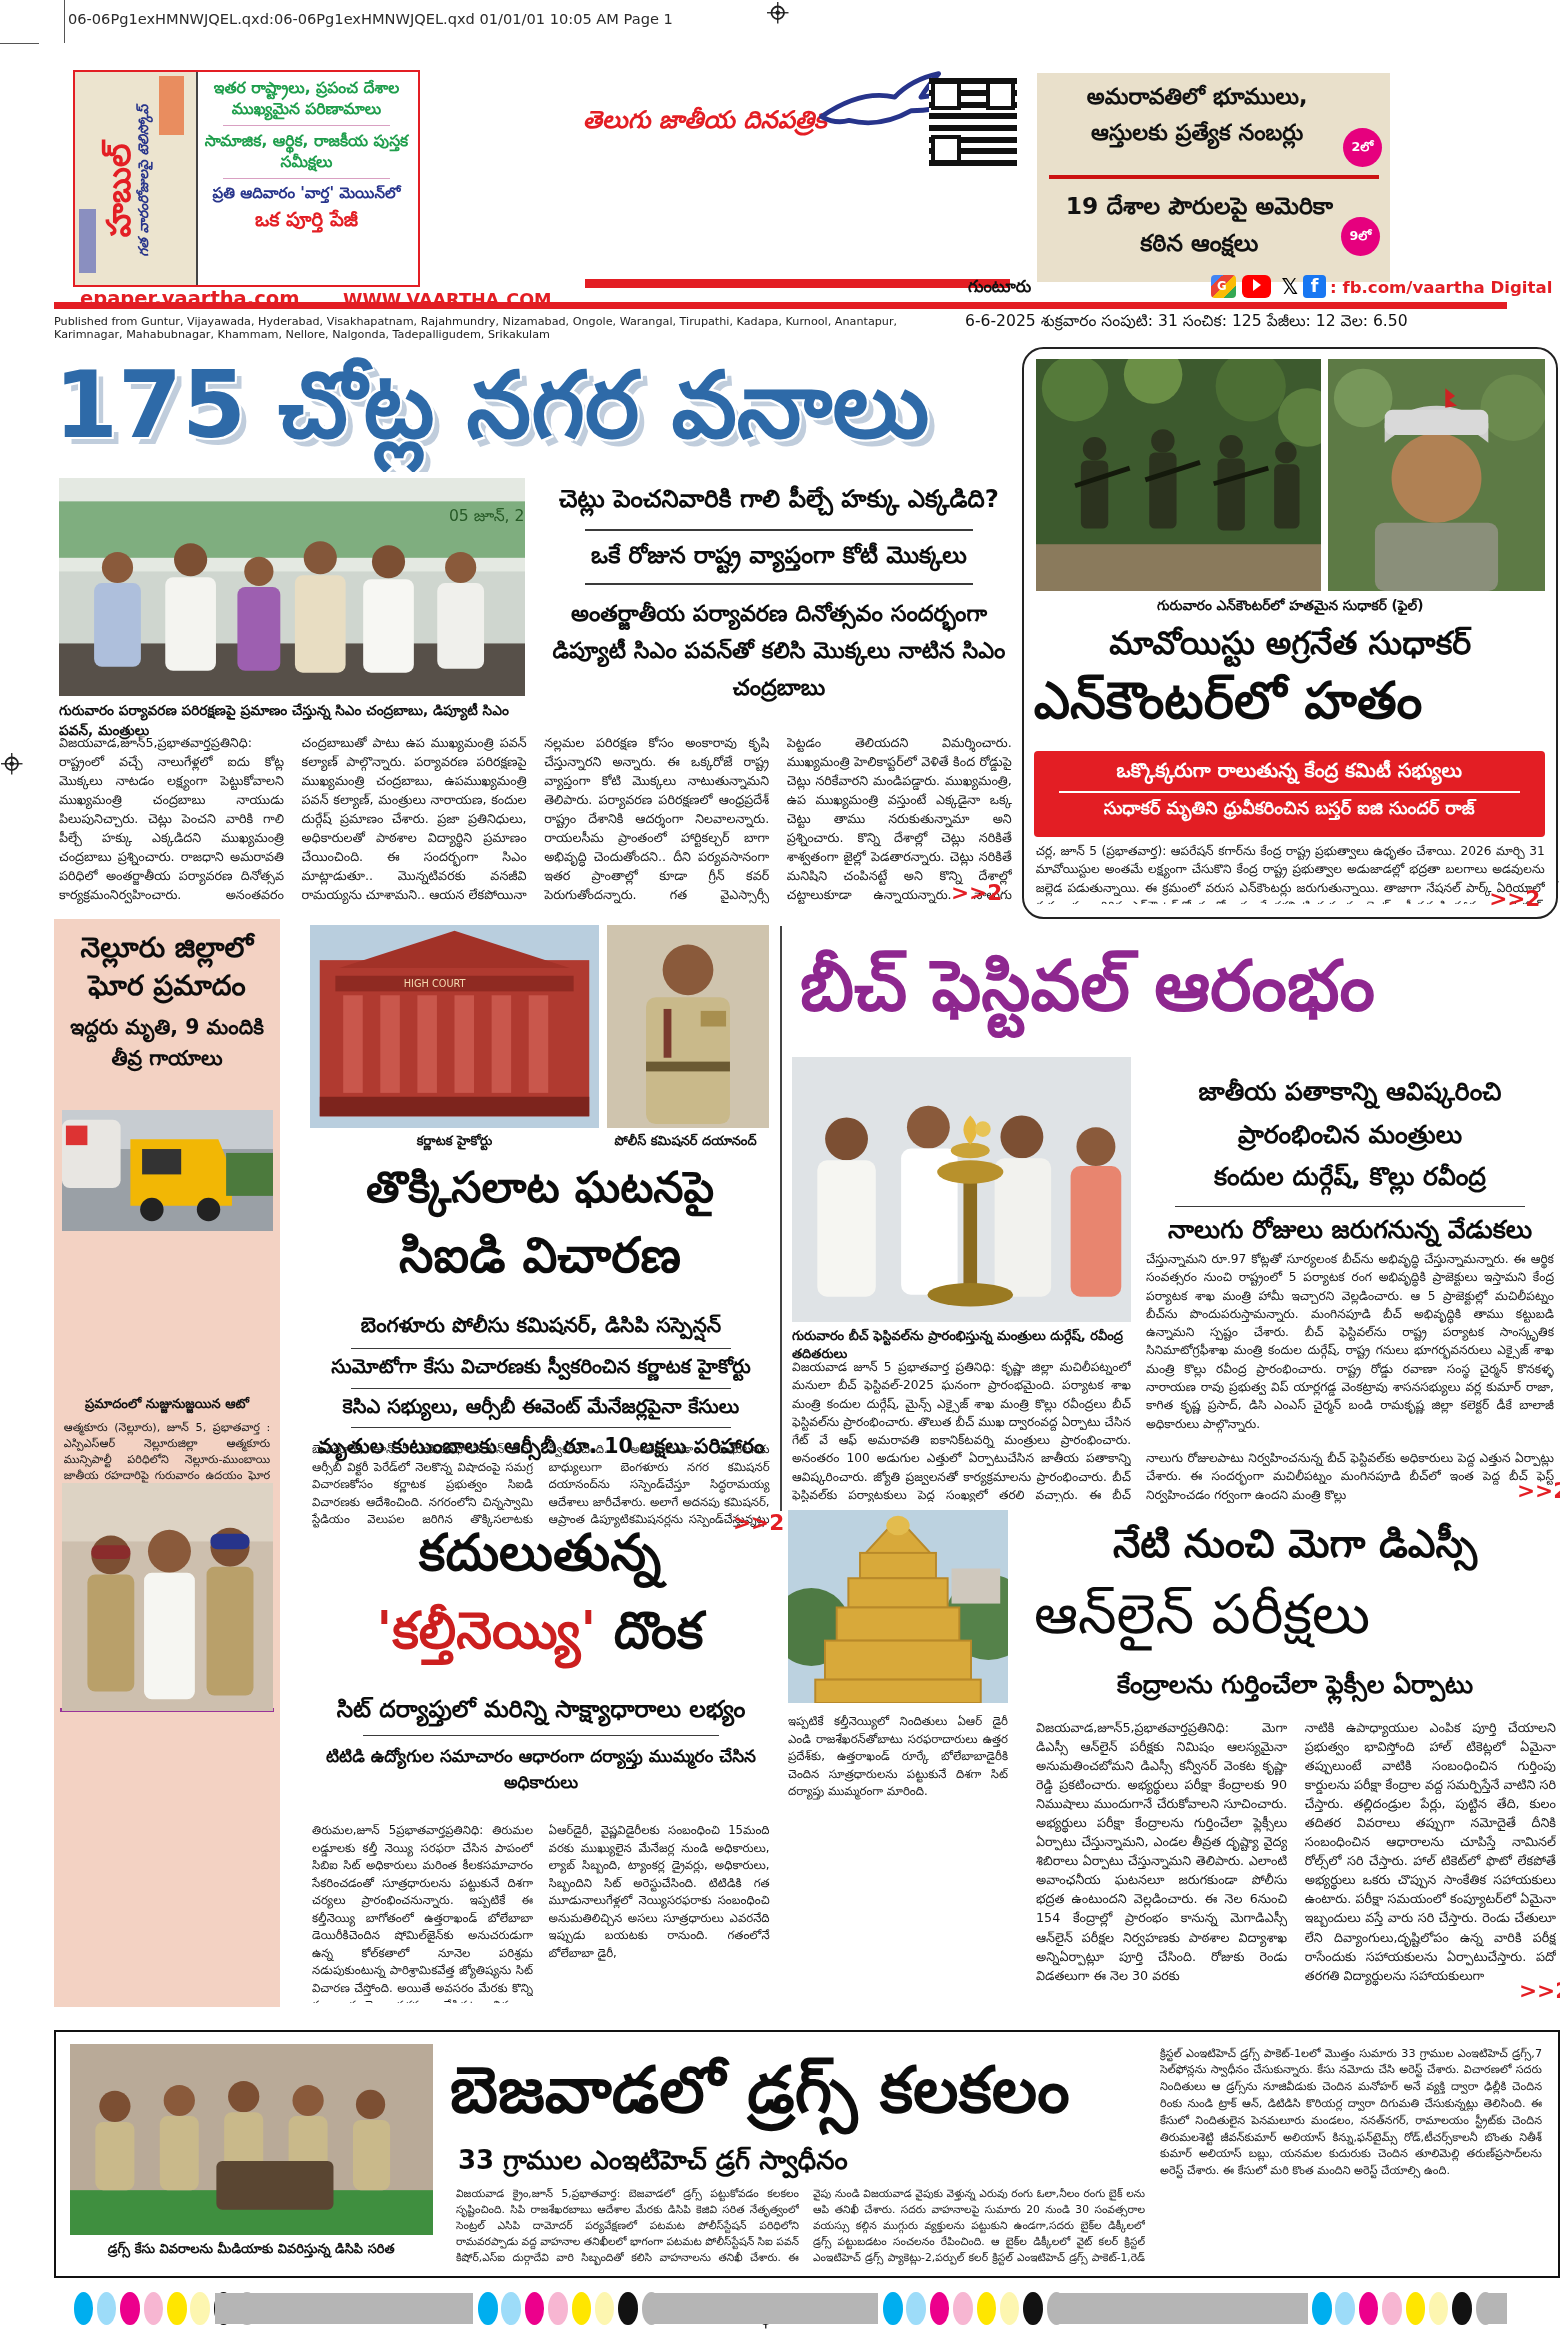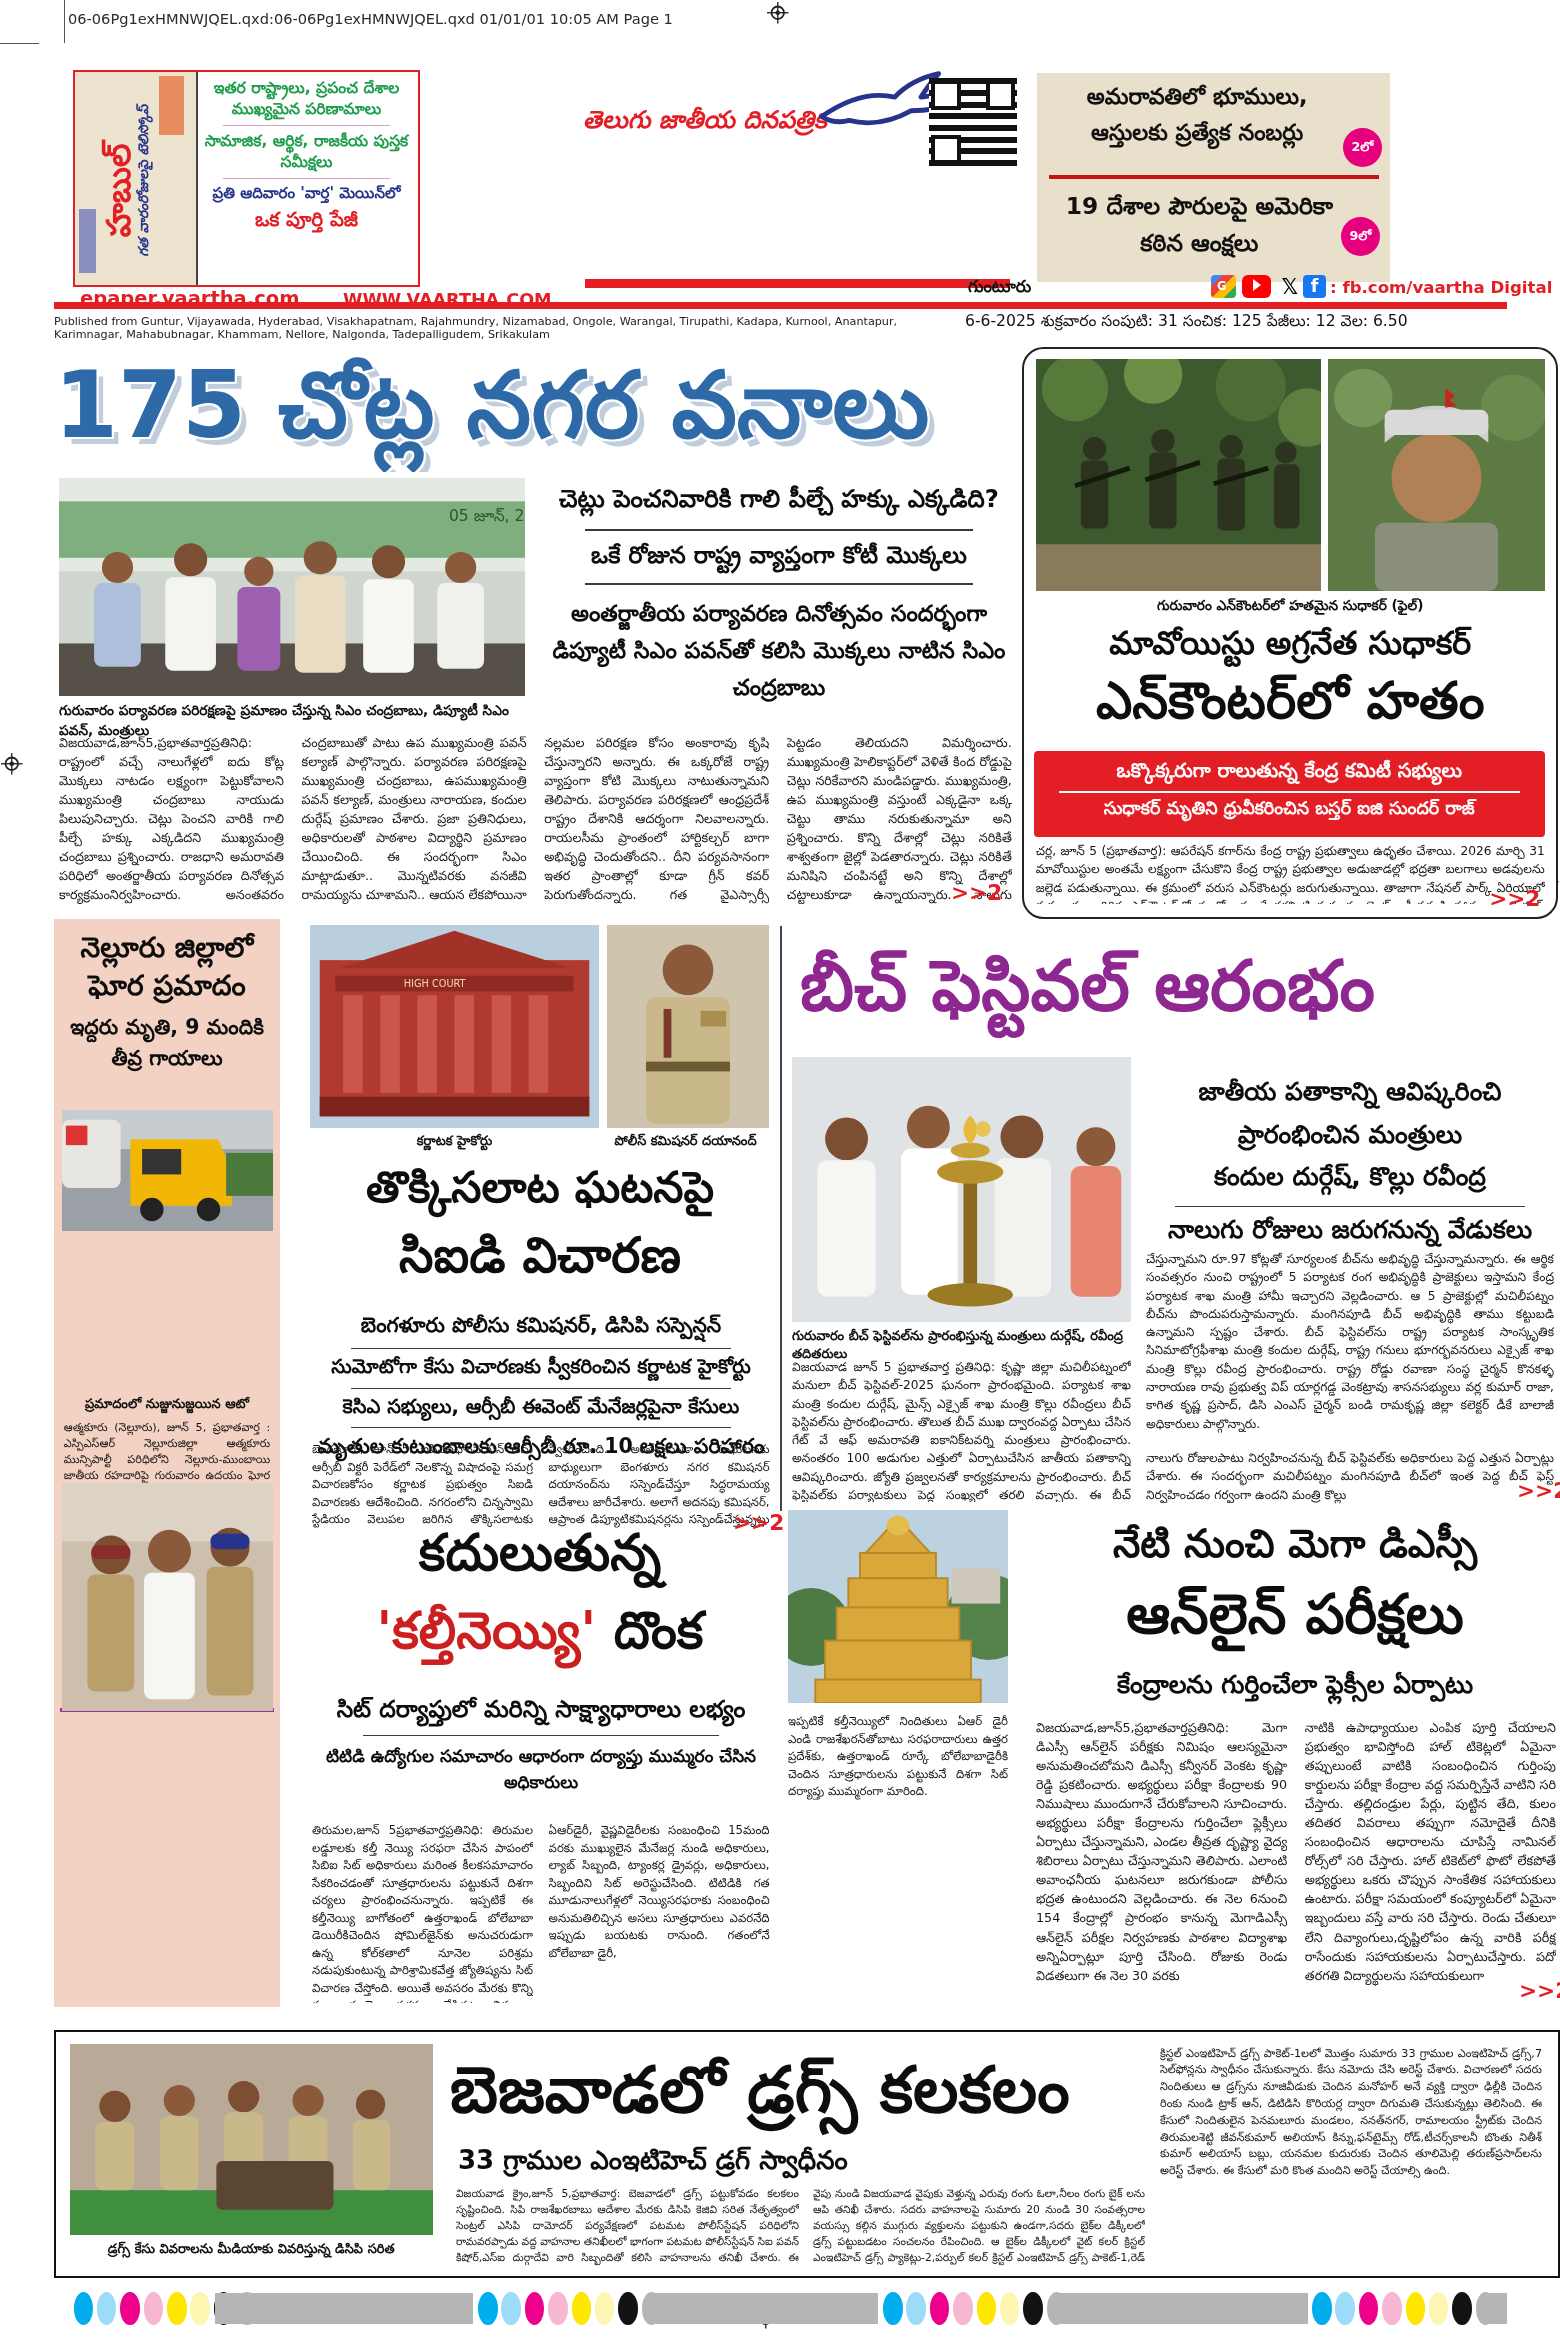--- a/index.html
+++ b/index.html
@@ -191,21 +191,21 @@
           <circle cx="190" cy="50" r="34" fill="#6b8a4e"></circle>
         <circle cx="111" cy="122" r="46" fill="#b08154"></circle>
         <path d="M58 86 Q111 40 164 86 L164 66 Q111 30 58 66 Z" fill="#cfcfcf"></path>
         <rect x="58" y="52" width="106" height="26" rx="8" fill="#d9d9d9"></rect>
         <path d="M120 30 l10 8 -6 4 8 6 -12 2 z" fill="#c22"></path>
         <rect x="48" y="168" width="126" height="70" rx="10" fill="#8a8f7a"></rect>
       </svg>
     </div>
     <div class="abs cap" style="left:11.7px;top:248px;width:509px;text-align:center;font-size:13.7px;">గురువారం ఎన్‌కౌంటర్‌లో హతమైన సుధాకర్ (ఫైల్)</div>
     <div class="abs" style="left:9.8px;top:275px;width:513px;text-align:center;font-size:32px;font-weight:bold;color:#0d0d0d;">మావోయిస్టు అగ్రనేత సుధాకర్</div>
-    <div class="abs" style="left:9.8px;top:322px;width:513px;text-align:center;font-size:51px;font-weight:800;color:#0d0d0d;">ఎన్‌కౌంటర్‌లో హతం</div>
+    <div class="abs" style="left:9.8px;top:322px;width:513px;text-align:left;font-size:51px;font-weight:800;color:#0d0d0d;">ఎన్‌కౌంటర్‌లో హతం</div>
     <div class="abs" style="left:9.8px;top:402px;width:511px;height:86px;background:#e31e24;border-radius:3.9px;">
       <div style="color:#fff;font-weight:bold;font-size:19.5px;text-align:center;padding-top:7.8px;">ఒక్కొక్కరుగా రాలుతున్న కేంద్ర కమిటీ సభ్యులు</div>
       <div class="whiteline" style="margin:4.9px 25px;"></div>
       <div style="color:#fff;font-weight:bold;font-size:17.6px;text-align:center;">సుధాకర్ మృతిని ధ్రువీకరించిన బస్తర్ ఐజి సుందర్ రాజ్</div>
     </div>
     <div class="abs bodytxt just" style="left:11.7px;top:493px;width:509px;height:62px;font-size:12.2px;">చర్ల, జూన్ 5 (ప్రభాతవార్త): ఆపరేషన్ కగార్‌ను కేంద్ర రాష్ట్ర ప్రభుత్వాలు ఉధృతం చేశాయి. 2026 మార్చి 31 మావోయిస్టుల అంతమే లక్ష్యంగా చేసుకొని కేంద్ర రాష్ట్ర ప్రభుత్వాల అడుజాడల్లో భద్రతా బలగాలు అడవులను జల్లెడ పడుతున్నాయి. ఈ క్రమంలో వరుస ఎన్‌కౌంటర్లు జరుగుతున్నాయి. తాజాగా నేషనల్ పార్క్ ఏరియాలో గురువారం జరిగిన ఎన్‌కౌంటర్‌లో మావోయిస్టు కేంద్రకమిటి సభ్యుడు టెంట్ లక్ష్మీనర సింహాచలం అలియాస్ సుధాకర్ (65) మృతిచెందారు. ఇతనిపై కోటి రూపాయల రివార్డు ఉన్నట్లు సమాచారం. ఇతని స్వస్థలం ఆంధ్రప్రదేశ్‌లోని ఏలూరు జిల్లా చింతలపూడి మండలం ప్రొగడవరం గ్రామం. తండ్రి రామకృష్ణ నాయుడు. సుమారు మూడు దశాబ్దాల ఉద్యమ ప్రస్థానంలో అనేక హోదాల్లో పనిచేసి కేంద్రకమిటీ సభ్యుడయ్యాడు. ప్రస్తుతం ఉన్న</div>
     <div class="abs more" style="right:15.6px;bottom:5.9px;">&gt;&gt;2</div>
   </div>
 
   <div class="abs" style="left:54px;top:919px;width:226px;height:1088px;background:#f3d2c3;">
@@ -359,21 +359,21 @@
         <rect x="50" y="100" width="126" height="34"></rect>
         <rect x="38" y="134" width="150" height="40"></rect>
         <rect x="28" y="174" width="170" height="24"></rect>
       </g>
       <ellipse cx="113" cy="16" rx="12" ry="10" fill="#e3bc4e"></ellipse>
     </svg>
   </div>
   <div class="abs bodytxt just" style="left:788px;top:1713px;width:220px;height:289px;font-size:11.7px;">ఇప్పటికే కల్తీనెయ్యిలో నిందితులు ఏఆర్ డైరీ ఎండి రాజశేఖరన్‌తోబాటు సరఫరాదారులు ఉత్తర ప్రదేశ్‌కు, ఉత్తరాఖండ్ రూర్కే బోలేబాబాడైరీకి చెందిన సూత్రధారులను పట్టుకునే దిశగా సిట్ దర్యాప్తు ముమ్మరంగా మారింది.</div>
 
   <div class="abs" style="left:1034px;top:1521px;width:522px;text-align:center;font-size:39px;font-weight:800;color:#0d0d0d;">నేటి నుంచి మెగా డిఎస్సీ</div>
-  <div class="abs" style="left:1034px;top:1582px;width:522px;text-align:center;font-size:55px;font-weight:700;color:#0d0d0d;">ఆన్‌లైన్ పరీక్షలు</div>
+  <div class="abs" style="left:1034px;top:1582px;width:522px;text-align:left;font-size:55px;font-weight:400;color:#0d0d0d;">ఆన్‌లైన్ పరీక్షలు</div>
   <div class="abs deck" style="left:1034px;top:1670px;width:522px;font-size:25px;">కేంద్రాలను గుర్తించేలా ఫ్లెక్సీల ఏర్పాటు</div>
   <div class="abs" style="left:1036px;top:1718px;width:520px;height:281px;display:flex;gap:17.6px;">
     <div class="bodytxt just" style="width:252px;height:281px;">విజయవాడ,జూన్5,ప్రభాతవార్తప్రతినిధి: మెగా డిఎస్సీ ఆన్‌లైన్ పరీక్షకు నిమిషం ఆలస్యమైనా అనుమతించబోమని డిఎస్సీ కన్వీనర్ వెంకట కృష్ణా రెడ్డి ప్రకటించారు. అభ్యర్థులు పరీక్షా కేంద్రాలకు 90 నిముషాలు ముందుగానే చేరుకోవాలని సూచించారు. అభ్యర్థులు పరీక్షా కేంద్రాలను గుర్తించేలా ఫ్లెక్సీలు ఏర్పాటు చేస్తున్నామని, ఎండల తీవ్రత దృష్ట్యా వైద్య శిబిరాలు ఏర్పాటు చేస్తున్నామని తెలిపారు. ఎలాంటి అవాంఛనీయ ఘటనలూ జరుగకుండా పోలీసు భద్రత ఉంటుందని వెల్లడించారు. ఈ నెల 6నుంచి 154 కేంద్రాల్లో ప్రారంభం కానున్న మెగాడిఎస్సీ ఆన్‌లైన్ పరీక్షల నిర్వహణకు పాఠశాల విద్యాశాఖ అన్నిఏర్పాట్లూ పూర్తి చేసింది. రోజుకు రెండు విడతలుగా ఈ నెల 30 వరకు</div>
     <div class="bodytxt just" style="width:252px;height:281px;">నాటికి ఉపాధ్యాయుల ఎంపిక పూర్తి చేయాలని ప్రభుత్వం భావిస్తోంది హాల్ టికెట్లలో ఏమైనా తప్పులుంటే వాటికి సంబంధించిన గుర్తింపు కార్డులను పరీక్షా కేంద్రాల వద్ద సమర్పిస్తేనే వాటిని సరి చేస్తారు. తల్లిదండ్రుల పేర్లు, పుట్టిన తేది, కులం తదితర వివరాలు తప్పుగా నమోదైతే దీనికి సంబంధించిన ఆధారాలను చూపిస్తే నామినల్ రోల్స్‌లో సరి చేస్తారు. హాల్ టికెట్‌లో ఫొటో లేకపోతే అభ్యర్థులు ఒకరు చొప్పున సాంకేతిక సహాయకులు ఉంటారు. పరీక్షా సమయంలో కంప్యూటర్‌లో ఏమైనా ఇబ్బందులు వస్తే వారు సరి చేస్తారు. రెండు చేతులూ లేని దివ్యాంగులు,దృష్టిలోపం ఉన్న వారికి పరీక్ష రాసేందుకు సహాయకులను ఏర్పాటుచేస్తారు. పదో తరగతి విద్యార్థులను సహాయకులుగా</div>
   </div>
   <div class="abs more" style="left:1519px;top:1978px;">&gt;&gt;2</div>
 
   <div class="abs" style="left:54px;top:2030px;width:1502px;height:244px;border:2.9px solid #111;background:#fff;">
     <div class="ph" style="left:13.7px;top:11.7px;width:363px;height:191px;">
       <svg viewBox="0 0 372 196" preserveAspectRatio="none">

